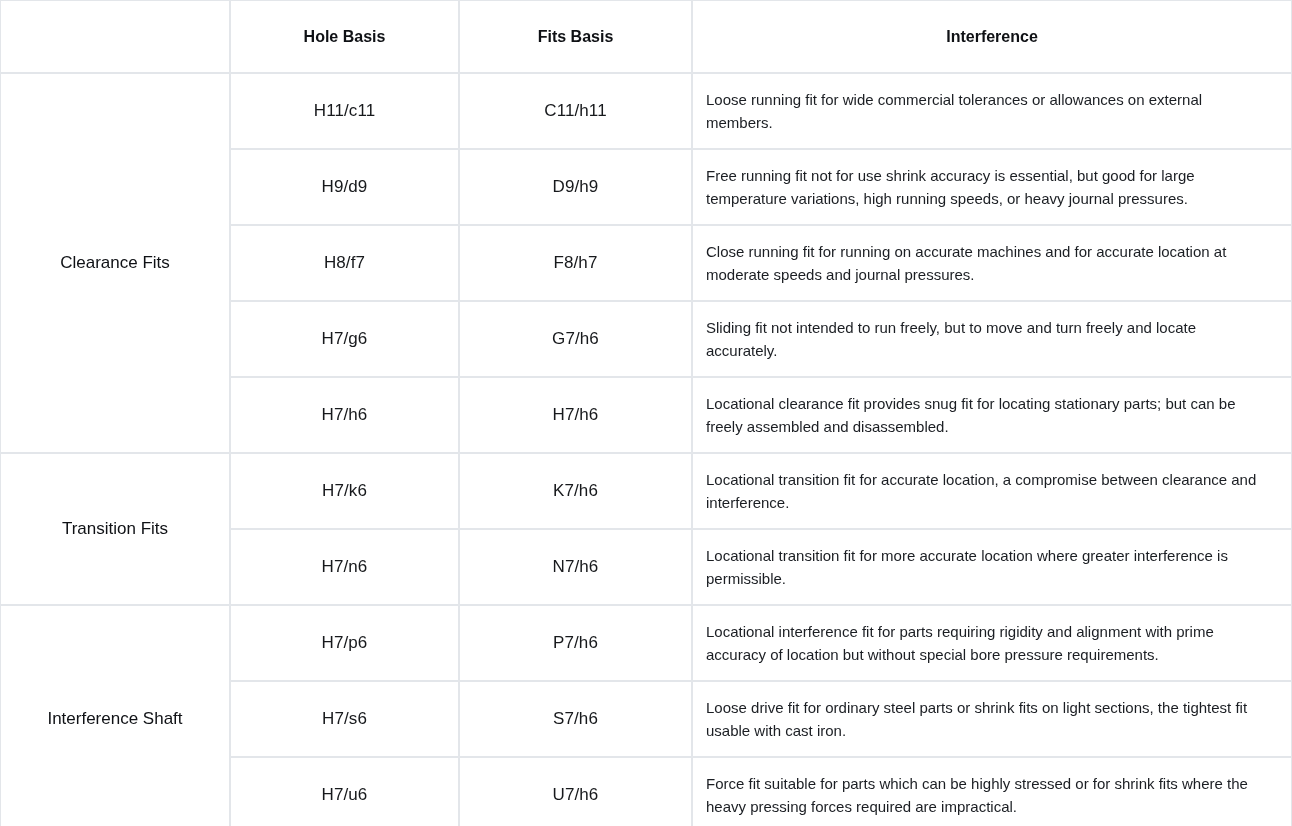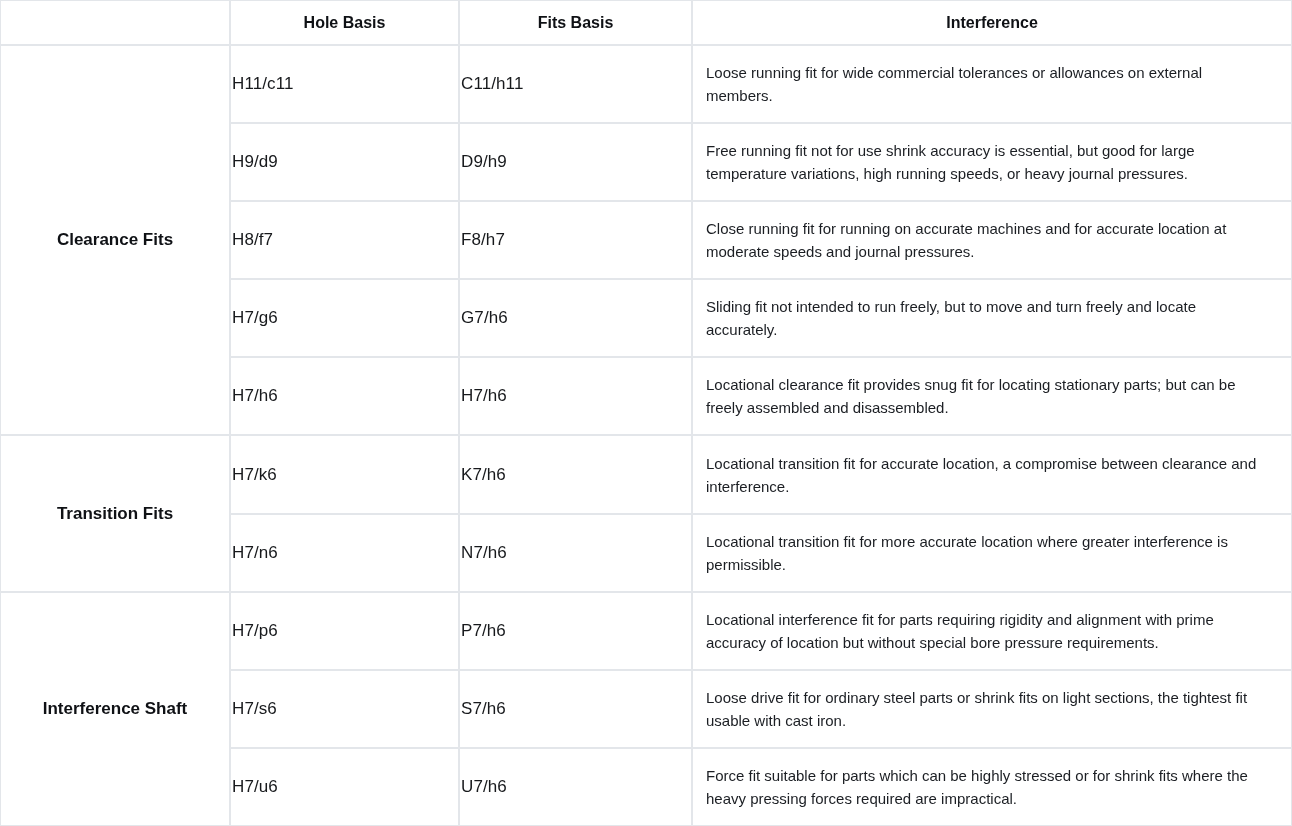--- a/index.html
+++ b/index.html
@@ -18,36 +18,37 @@
     background: #ffffff;
   }
   .fits-table th,
   .fits-table td {
     border: 1px solid #e3e6ea;
     background: #ffffff;
     box-sizing: border-box;
     vertical-align: middle;
   }
   .fits-table thead th {
-    height: 45px;
+    height: 73px;
     font-size: 16px;
     font-weight: 700;
     text-align: center;
     color: #0f1115;
   }
   .fits-table tbody tr {
     height: 76px;
   }
   .cell-category {
     text-align: center;
     font-size: 17px;
-    font-weight: 700;
+    font-weight: 400;
     color: #0f1115;
   }
   .cell-code {
+    text-align: center;
     font-size: 17px;
     font-weight: 400;
     letter-spacing: 0.1px;
   }
   .cell-description {
     text-align: left;
     font-size: 15px;
     line-height: 23px;
     padding: 12px 26px 12px 13px;
     color: #1b1e23;

